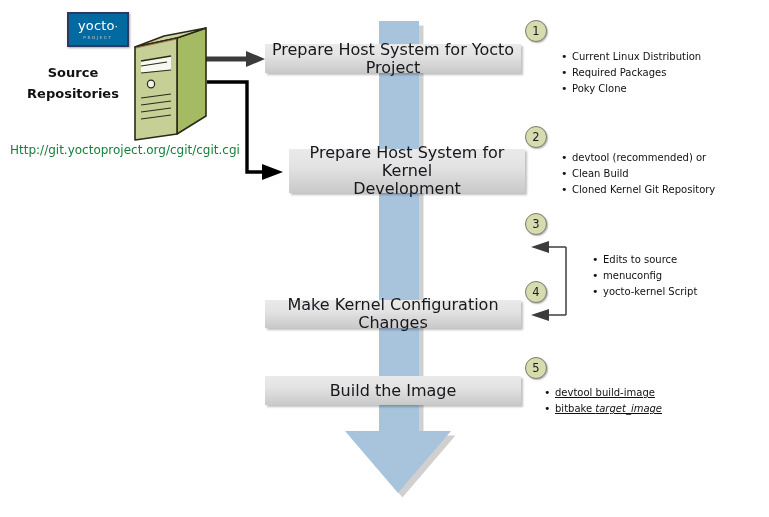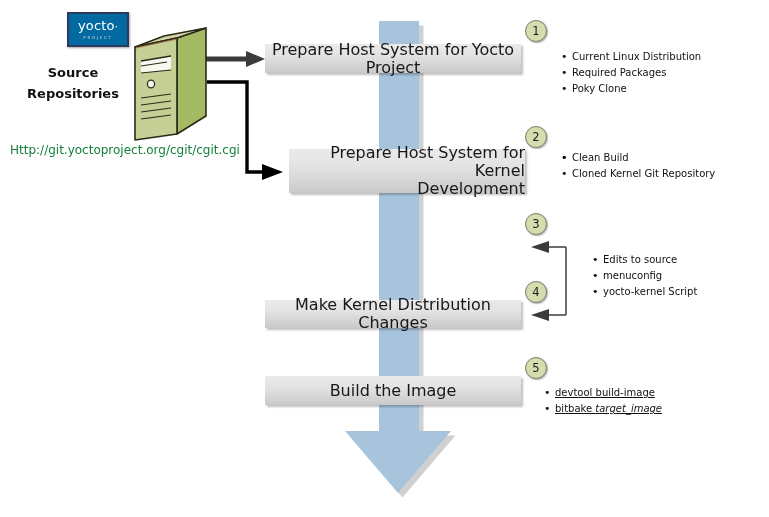--- a/index.html
+++ b/index.html
@@ -86,21 +86,21 @@
     display: flex;
     align-items: center;
     justify-content: center;
     text-align: center;
     font-size: 16px;
     color: #17171c;
     line-height: 18px;
     box-shadow: 1.5px 1.5px 2px rgba(0,0,0,.25);
   }
   #box-1 { left: 265px; top: 44px;  width: 256px; height: 29px; }
-  #box-2 { left: 289px; top: 149px; width: 236px; height: 44px; text-align: right; }
+  #box-2 { left: 289px; top: 149px; width: 236px; height: 44px; }
   #box-3 { left: 234px; top: 232px; width: 296px; height: 28px; }
   #box-4 { left: 265px; top: 300px; width: 256px; height: 28px; }
   #box-5 { left: 265px; top: 376px; width: 256px; height: 29px; }
 
   
   .step-circle {
     width: 22px; height: 22px;
     border-radius: 50%;
     background: #d7dcae;
     border: 1.4px solid #7d7d72;
@@ -225,21 +225,21 @@
 
   <div id="box-2" class="abs pbox">
     <span>
       <span>Prepare Host System for Kernel</span><br>
       <span>Development</span>
     </span>
   </div>
 
 
   <div id="box-4" class="abs pbox">
-    <span>Make Kernel Distribution Changes</span>
+    <span>Make Kernel Configuration Changes</span>
   </div>
 
   <div id="box-5" class="abs pbox">
     <span>Build the Image</span>
   </div>
 
   <div id="step-1" class="abs step-circle">
     <span>1</span>
   </div>
   <div id="step-2" class="abs step-circle">
@@ -256,20 +256,21 @@
   </div>
 
   <ul id="notes-1" class="abs notes">
     <li>Current Linux Distribution</li>
     <li>Required Packages</li>
     <li>Poky Clone</li>
   </ul>
 
   <ul id="notes-2" class="abs notes">
     <li>
+      <span>devtool (recommended) or</span>
     </li>
     <li>Clean Build</li>
     <li>Cloned Kernel Git Repository</li>
   </ul>
 
   <ul id="notes-34" class="abs notes">
     <li>Edits to source</li>
     <li>menuconfig</li>
     <li>yocto-kernel Script</li>
   </ul>

